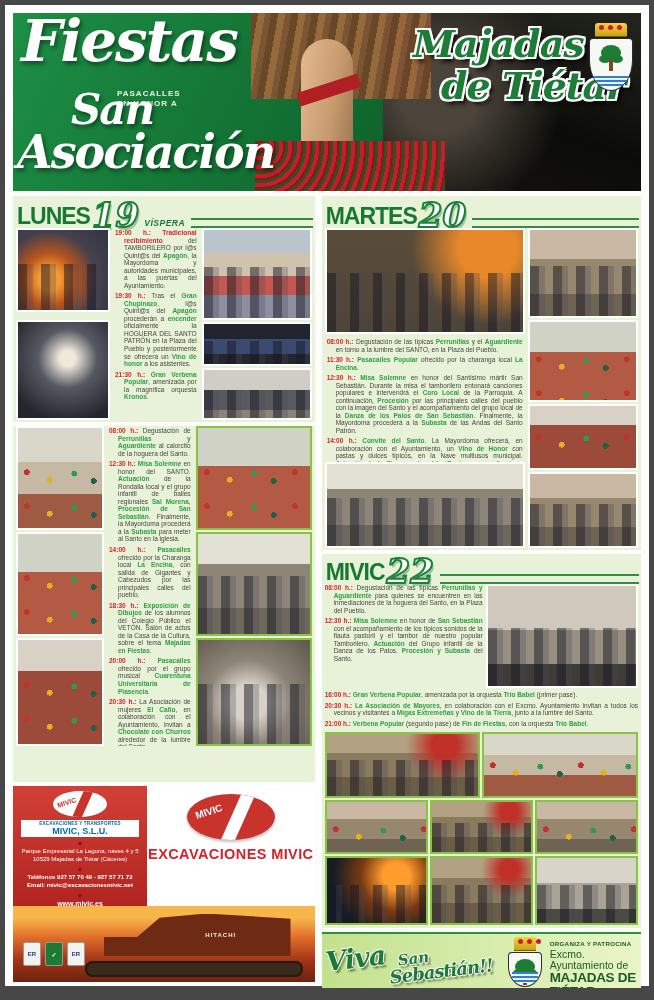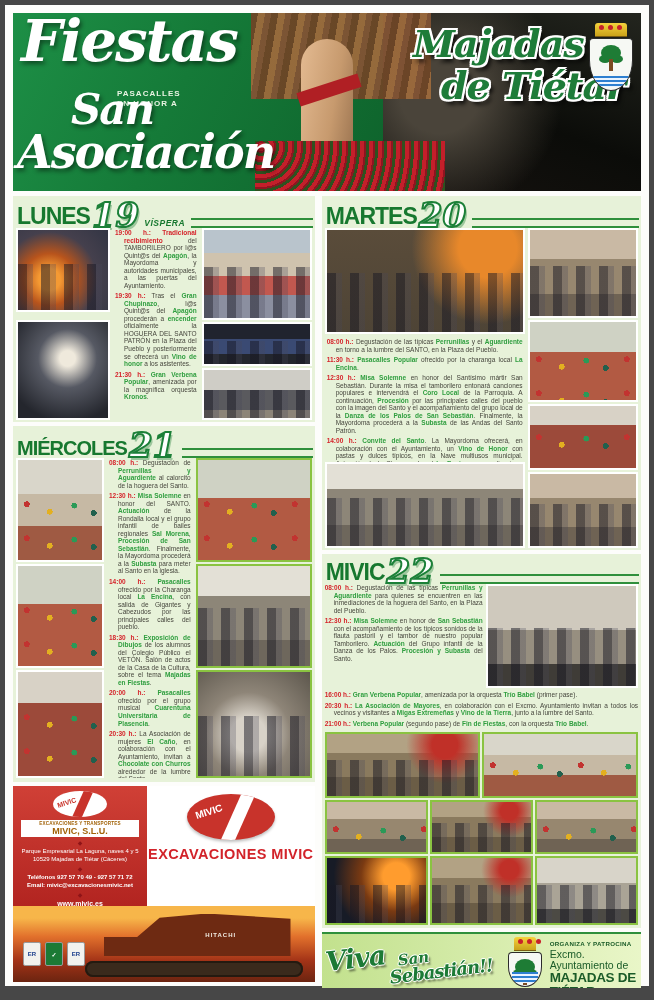--- a/index.html
+++ b/index.html
@@ -130,21 +130,21 @@
   .ju-r{display:flex;gap:2px;}
   .ju-r > .ph{flex:1;}
 
   
   .sponsor{height:196px;background:#fff;display:flex;flex-direction:column;position:relative;}
   .sp-row1{height:120px;display:flex;}
   .sp-red{width:134px;background:linear-gradient(#d04036,#b22420);color:#fff;text-align:center;padding:5px 6px;box-sizing:border-box;}
   .sp-oval{width:54px;height:26px;margin:0 auto;background:#fff;border-radius:50%;position:relative;overflow:hidden;}
   .sp-oval .slash{position:absolute;left:24px;top:-4px;width:9px;height:40px;background:#c8332b;transform:rotate(24deg);}
   .sp-oval .lg{position:absolute;left:4px;top:8px;font-size:7px;font-weight:900;color:#c8332b;transform:rotate(-18deg);}
-  .sp-namebox{margin:3px auto 0;background:#fff;color:#a16207;padding:1px 10px;width:96%;box-sizing:border-box;}
+  .sp-namebox{margin:3px auto 0;background:#fff;color:#0369a1;padding:1px 10px;width:96%;box-sizing:border-box;}
   .sp-tag{font-size:4.6px;font-weight:bold;letter-spacing:.2px;}
   .sp-nm{font-size:9px;font-weight:900;}
   .sp-dot{color:#8e1418;font-size:6px;margin:2px 0;}
   .sp-line{font-size:6px;line-height:1.25;}
   .sp-line.b{font-weight:bold;}
   .sp-web{font-size:7px;font-weight:900;margin-top:2px;}
   .sp-white{flex:1;background:#fff;text-align:center;padding-top:8px;}
   .sp-oval2{width:88px;height:46px;margin:0 auto;background:#c8332b;border-radius:50%;position:relative;overflow:hidden;
      box-shadow:0 2px 3px rgba(0,0,0,.25);}
   .sp-oval2 .slash{position:absolute;left:42px;top:-6px;width:13px;height:70px;background:#fff;transform:rotate(24deg);}
@@ -234,25 +234,20 @@
               </div>
           <div class="lu-c3">
             <div class="ph ph-banner pp" style="height:92px;"></div>
             <div class="ph ph-bluecrew pp" style="height:44px;"></div>
             <div class="ph ph-men pp" style="flex:1;"></div>
           </div>
         </div>
       </section>
 
       <section class="panel mierc">
-        <div class="day-hdr">
-          <span class="day-name small">MIÉRCOLES</span>
-          <span class="day-num">21</span>
-          <span class="day-rule"></span>
-        </div>
         <div class="mi-grid">
           <div class="mi-c1">
             <div class="ph ph-hall dots" style="height:104px;"></div>
             <div class="ph ph-dancers dots" style="height:104px;"></div>
             <div class="ph ph-dancers2 dots" style="flex:1;"></div>
           </div>
           <div class="mi-c2 evs">
                 <p class="ev"><span class="tm">08:00 h.:</span> Degustación de <b class="g">Perrunillas y Aguardiente</b> al calorcito de la hoguera del Santo.</p>
                 <p class="ev"><span class="tm">12:30 h.:</span> <b class="g">Misa Solemne</b> en honor del SANTO. <b class="g">Actuación</b> de la Rondalla local y el grupo infantil de bailes regionales <b class="g">Sal Morena</b>, <b class="g">Procesión de San Sebastián</b>. Finalmente, la Mayordoma procederá a la <b class="g">Subasta</b> para meter al Santo en la iglesia.</p>
                 <p class="ev"><span class="tm">14:00 h.:</span> <b class="g">Pasacalles</b> ofrecido por la Charanga local <b class="g">La Encina</b>, con salida de Gigantes y Cabezudos por las principales calles del pueblo.</p>

